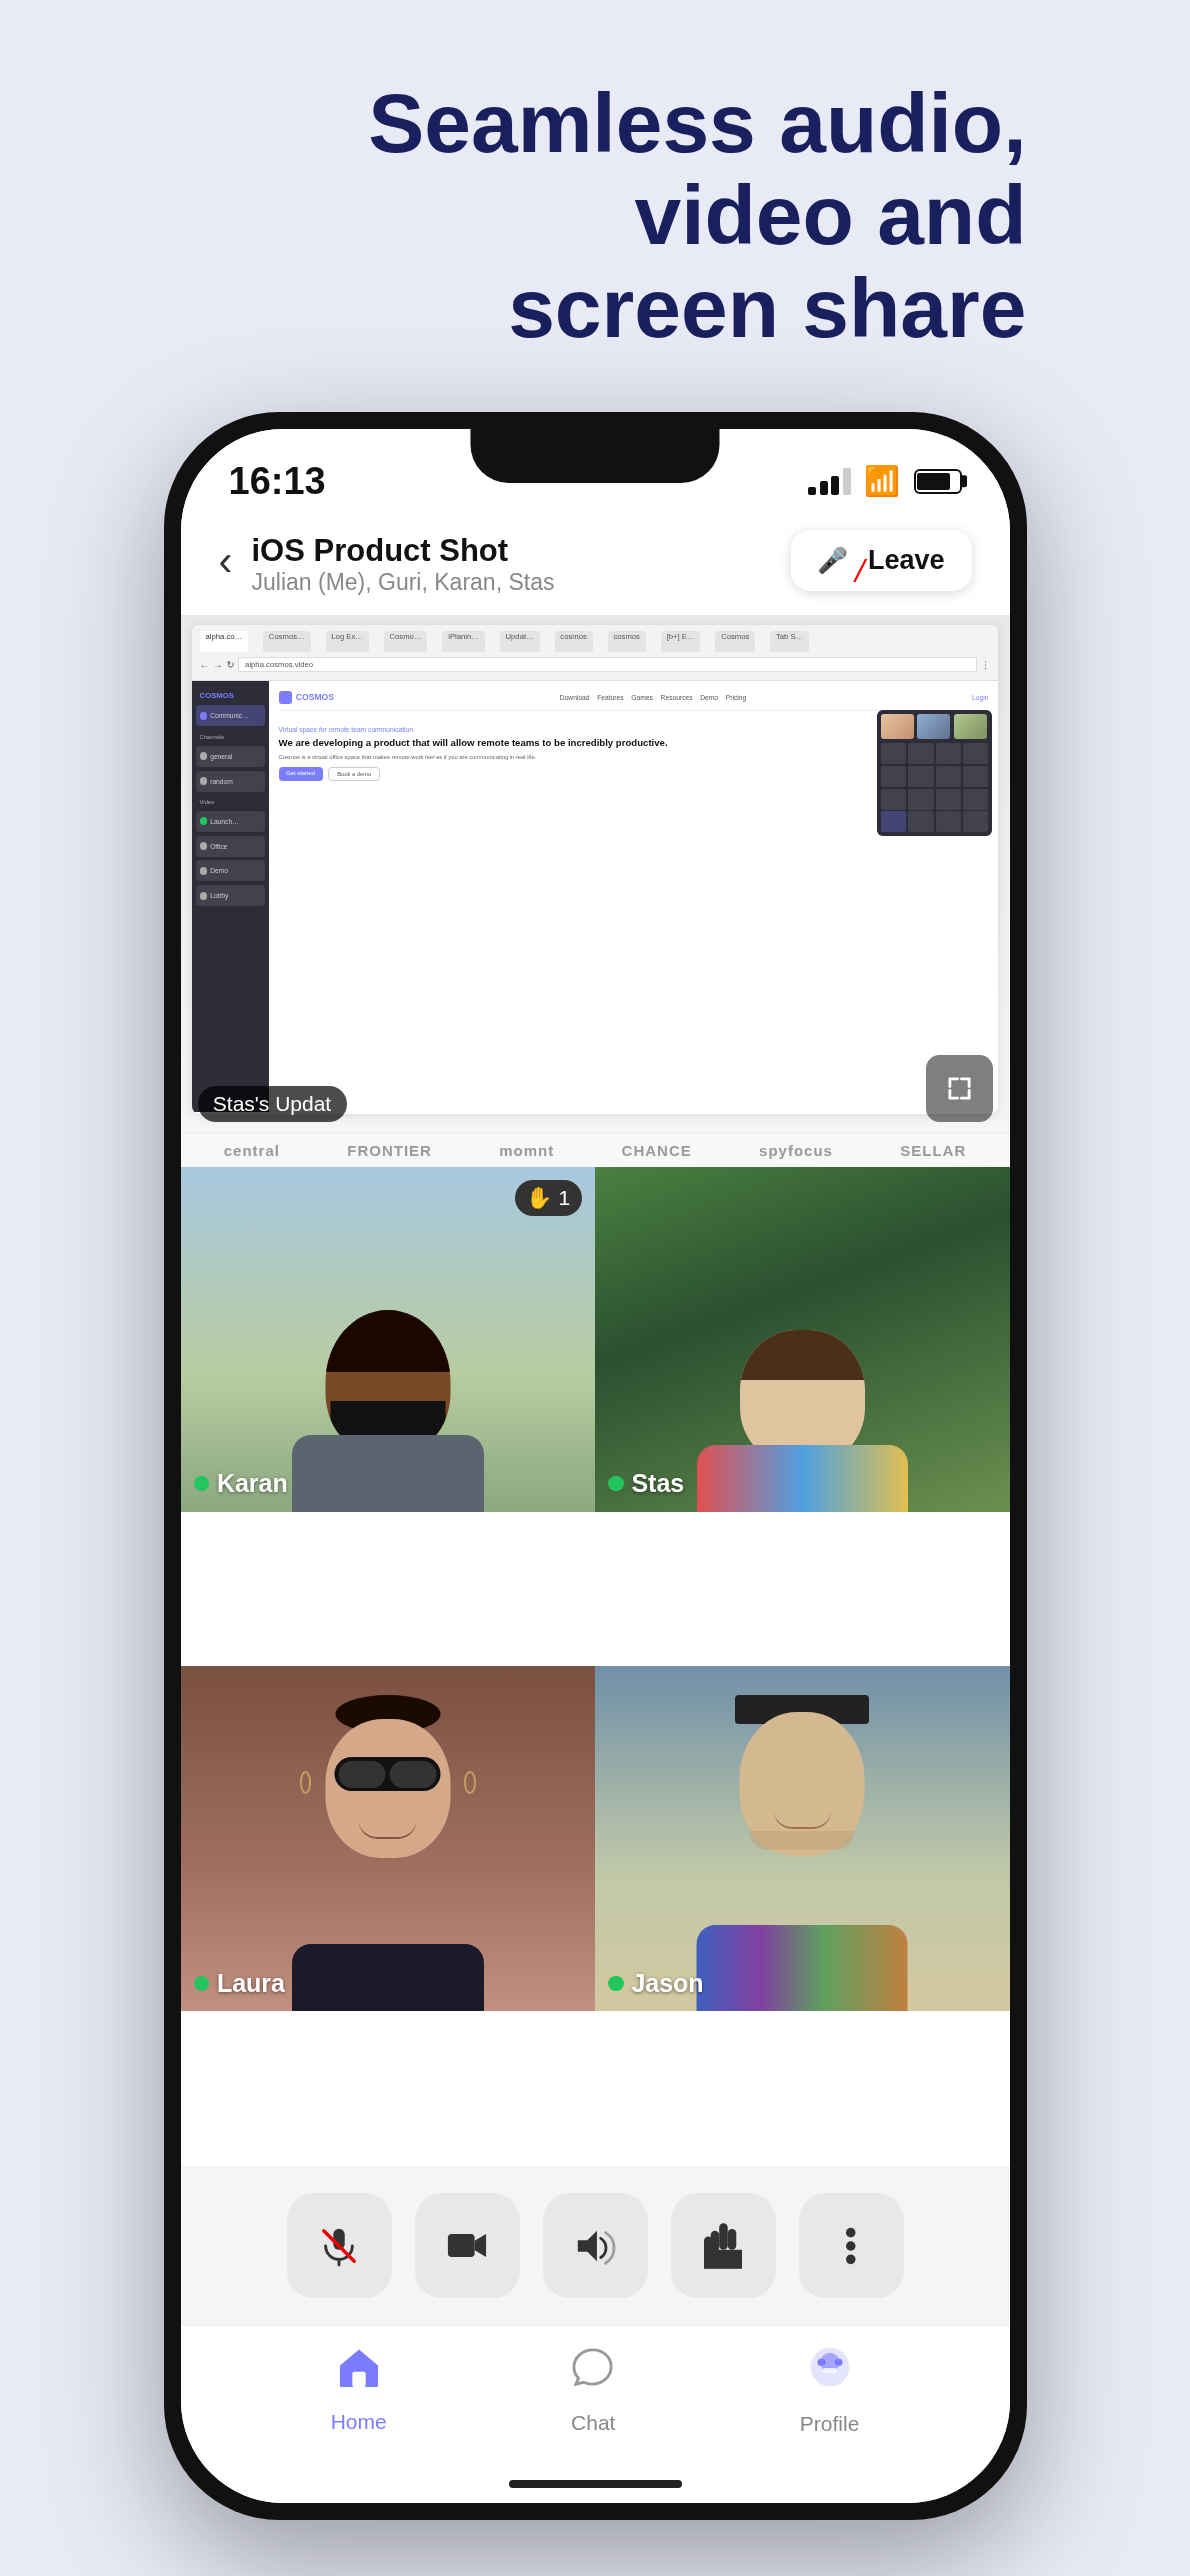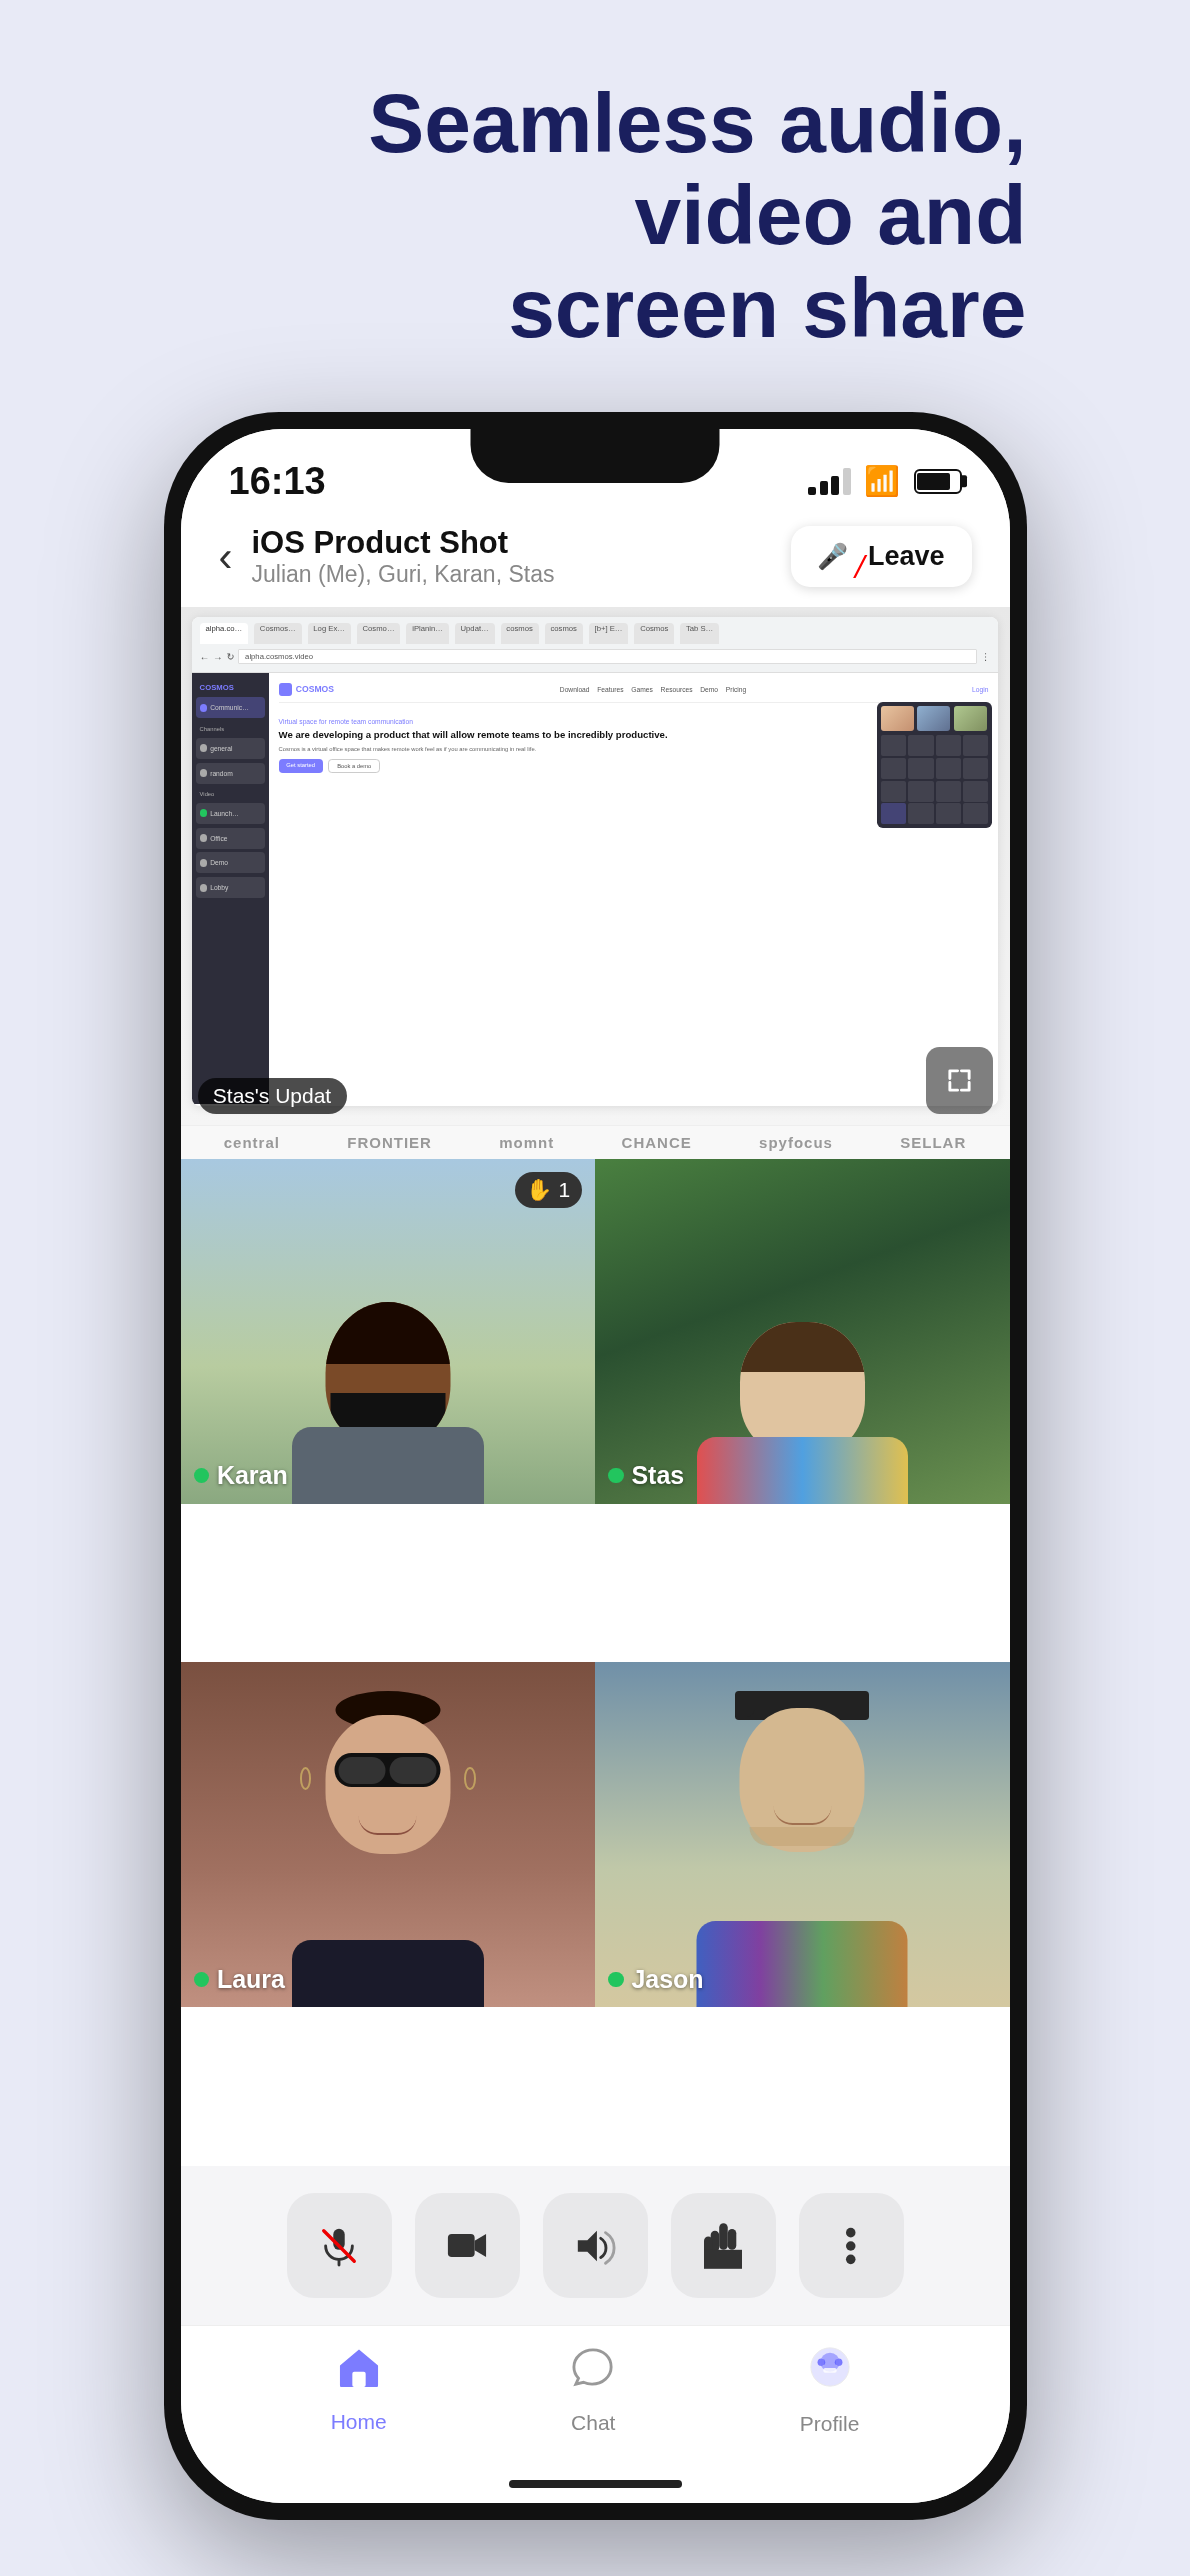--- a/index.html
+++ b/index.html
@@ -126,20 +126,21 @@
       flex-shrink: 0;
     }
     .back-btn {
       font-size: 42px;
       color: #333;
       cursor: pointer;
     }
     .call-title-group {
       flex: 1;
       padding: 0 19px;
+      margin-top: 8px;
     }
     .call-room-name {
       font-size: 31px;
       font-weight: 600;
       color: #111;
     }
     .call-participants {
       font-size: 23px;
       color: #888;
     }
@@ -181,21 +182,21 @@
       overflow: hidden;
       box-shadow: 0 1.9px 9.6px rgba(0,0,0,0.1);
     }
     .browser-chrome {
       background: #f1f3f4;
       padding: 5.8px 7.7px;
       border-bottom: 1px solid #ddd;
     }
     .browser-tabs-bar {
       display: flex;
-      gap: 6px;
+      gap: 15px;
       flex-wrap: nowrap;
       overflow: hidden;
       height: 21px;
       margin-bottom: 3.8px;
     }
     .browser-tab {
       background: #e4e4e4;
       border-radius: 3.8px 3.8px 0 0;
       padding: 1.9px 5.8px;
       font-size: 7.7px;

